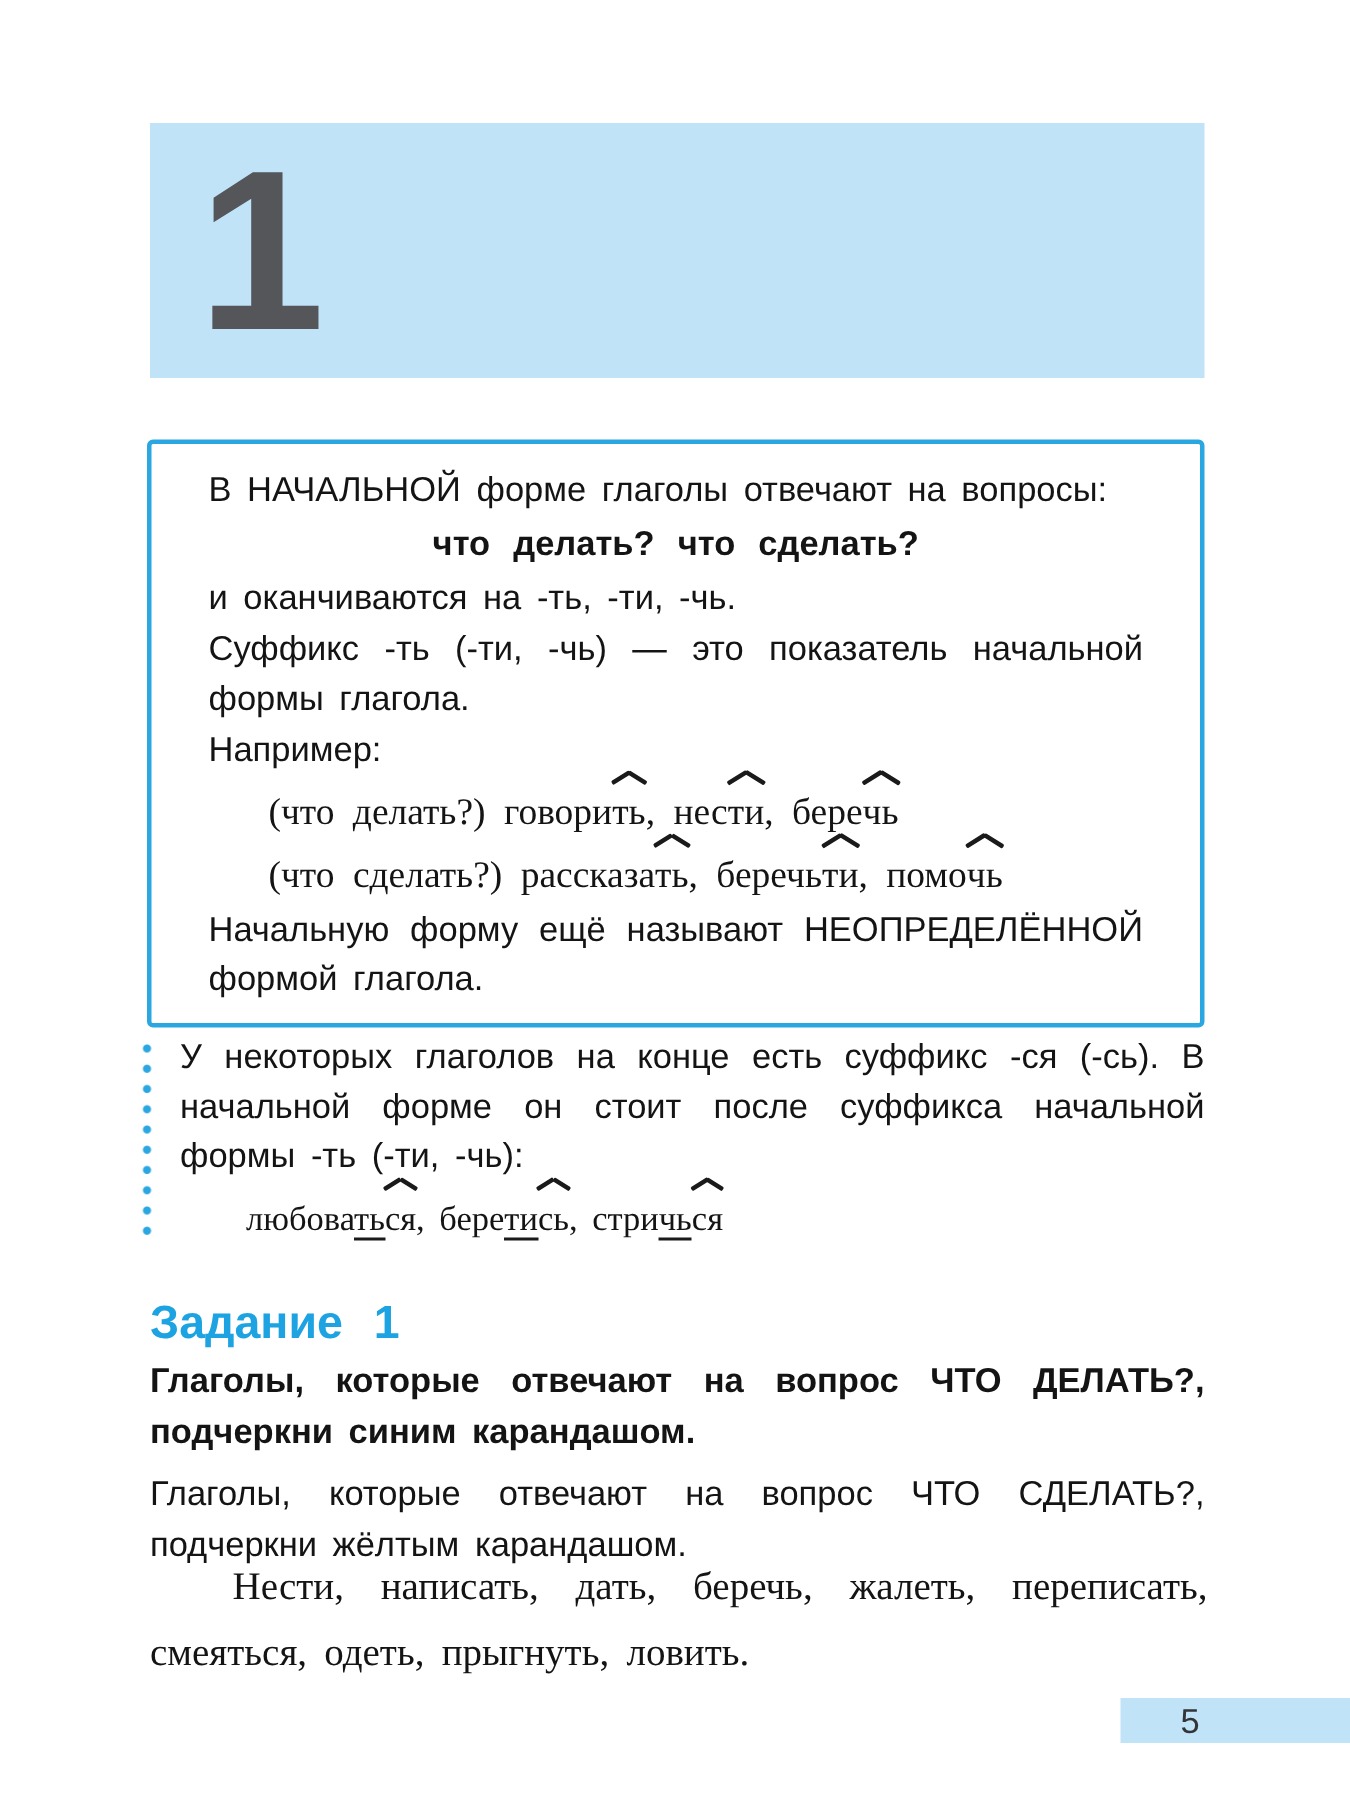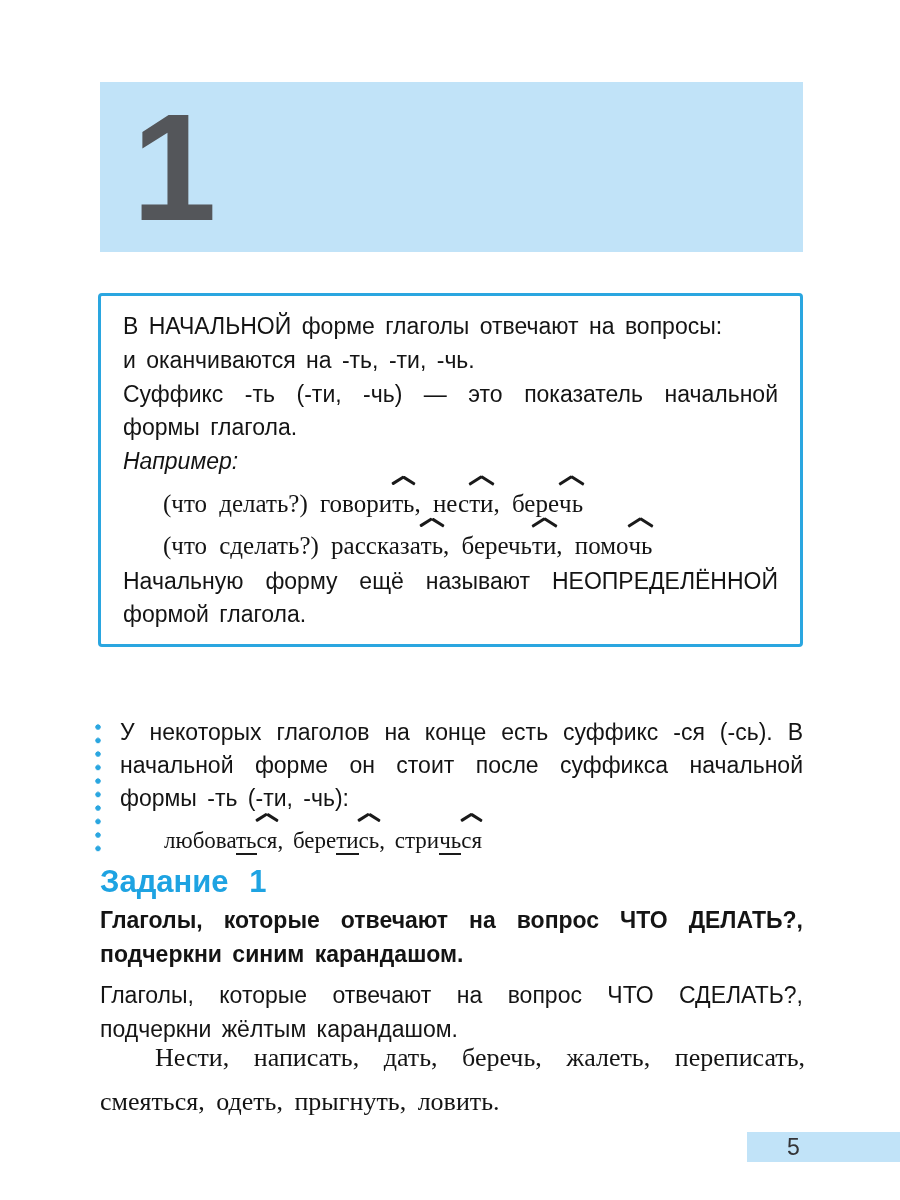--- a/index.html
+++ b/index.html
@@ -30,45 +30,44 @@
     margin-left:42px;font-size:36px;font-weight:bold;color:var(--title-gray);
     line-height:1.32;letter-spacing:.5px;word-spacing:10px;
   }
   
   .rule-box{
     position:absolute;left:98px;top:293px;width:705px;
     border:3px solid var(--border-blue);border-radius:4px;
     padding:13px 22px 12px 22px;
     font-size:23px;line-height:33px;word-spacing:4px;
   }
-  .rule-box p{margin:1px 0;}
+  .rule-box p{margin:1px 16px;}
   .rule-questions{text-align:center;font-weight:bold;word-spacing:9px;margin-top:3px!important;margin-bottom:3px!important;}
   .rule-justified{text-align:justify;}
-  .example-label{font-style:italic;}
+  .example-label{}
   .serif-line{
     font-family:"Liberation Serif","DejaVu Serif",serif;
     font-size:25px;word-spacing:6px;
     padding-left:40px;margin-top:9px!important;margin-bottom:3px!important;
   }
   
   .b{font-weight:normal;}
   .u{border-bottom:2.5px solid #1a1a1a;}
   
   .sfx{position:relative;display:inline-block;}
   .sfx::before,.sfx::after{
     content:"";position:absolute;top:-8px;height:3px;width:62%;
     background:#1a1a1a;border-radius:1px;
   }
   .sfx::before{left:-6%;transform:rotate(-32deg);}
   .sfx::after{right:-6%;transform:rotate(32deg);}
   
   .note-section{
     position:absolute;left:93px;top:688px;width:710px;
     padding-left:27px;
-    margin-top:28px;
   }
   .dotted-border{
     position:absolute;left:0;top:6px;bottom:4px;width:10px;
     background-image:radial-gradient(circle at 5px 5px,var(--border-blue) 2.4px,rgba(0,0,0,0) 3px);
     background-size:10px 13.5px;background-repeat:repeat-y;
   }
   .note-paragraph{
     font-size:23px;line-height:33px;text-align:justify;word-spacing:4px;
   }
   .note-example{margin-top:14px;padding-left:44px;}
@@ -101,20 +100,21 @@
 </style>
 </head>
 <body>
 
 <div class="chapter-header">
   <div class="chapter-number">1</div>
 </div>
 
 <div class="rule-box">
   <p>В НАЧАЛЬНОЙ форме глаголы отвечают на вопросы:</p>
+  <p class="rule-questions">что делать? что сделать?</p>
   <p><span>и оканчиваются на </span><span class="b">-ть</span><span>, </span><span class="b">-ти</span><span>, </span><span class="b">-чь.</span></p>
   <p class="rule-justified"><span>Суффикс </span><span class="b">-ть</span><span> (-ти, -чь) — это показатель начальной формы глагола.</span></p>
   <p class="example-label">Например:</p>
   <p class="serif-line"><span>(что делать?) говори</span><span class="sfx">ть</span><span>, нес</span><span class="sfx">ти</span><span>, бере</span><span class="sfx">чь</span></p>
   <p class="serif-line"><span>(что </span><span class="b">с</span><span>делать?) рассказа</span><span class="sfx">ть</span><span>, беречь</span><span class="sfx">ти</span><span>, помо</span><span class="sfx">чь</span></p>
   <p class="rule-justified">Начальную форму ещё называют НЕОПРЕДЕЛЁННОЙ формой глагола.</p>
 </div>
 
 <div class="note-section">
   <div class="dotted-border"></div>

